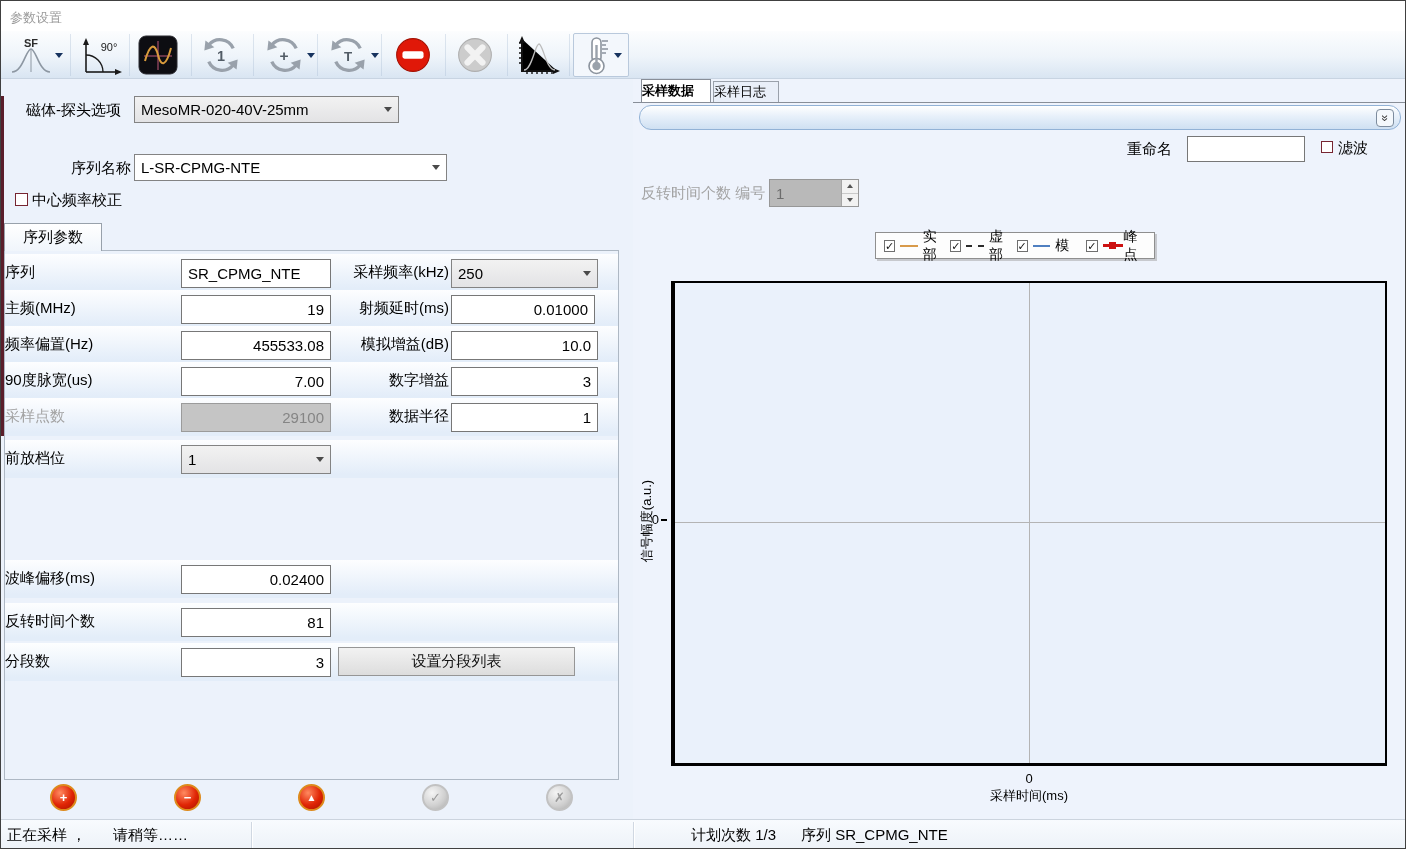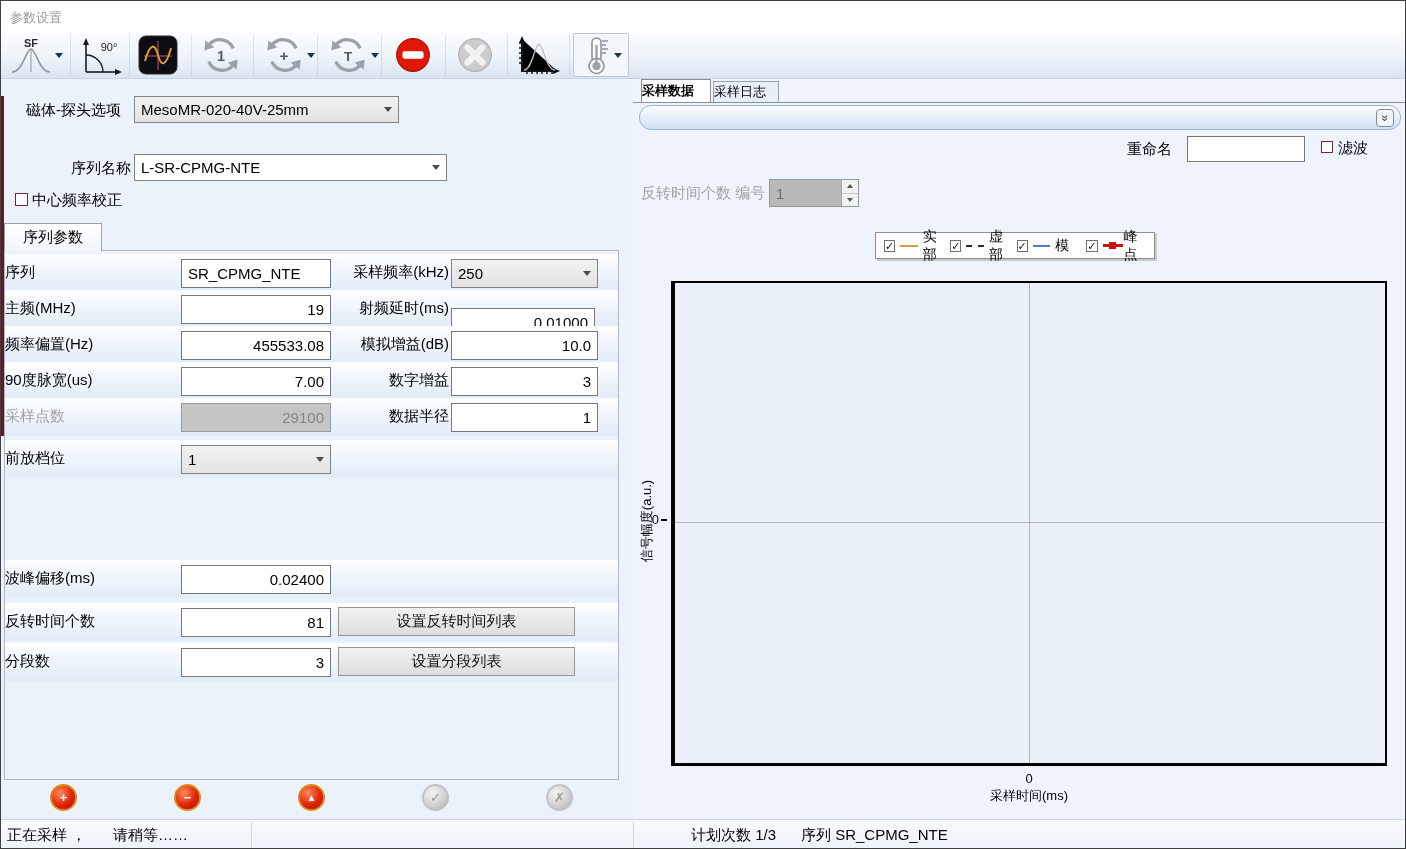--- a/index.html
+++ b/index.html
@@ -237,21 +237,21 @@
       <div class="combo" style="left:446px;top:5px;width:147px;height:29px">
         <span class="cval">250</span>
         <span class="chev"></span>
       </div>
     </div>
 
     <div class="frow" style="top:211px">
       <div class="flabel">主频(MHz)</div>
       <input class="tinput num" style="left: 176px; top: 5px; width: 150px;" value="19">
       <div class="flabel2">射频延时(ms)</div>
-      <input class="tinput num" style="left: 446px; top: 5px; width: 144px; margin-top: 13px;" value="0.01000">
+      <input class="tinput num" style="left: 446px; top: 5px; width: 144px;" value="0.01000">
     </div>
 
     <div class="frow" style="top:247px">
       <div class="flabel">频率偏置(Hz)</div>
       <input class="tinput num" style="left: 176px; top: 5px; width: 150px;" value="455533.08">
       <div class="flabel2">模拟增益(dB)</div>
       <input class="tinput num" style="left: 446px; top: 5px; width: 147px;" value="10.0">
     </div>
 
     <div class="frow" style="top:283px">
@@ -279,23 +279,20 @@
 
 
     <div class="frow" style="top:481px">
       <div class="flabel">波峰偏移(ms)</div>
       <input class="tinput num" style="left: 176px; top: 5px; width: 150px;" value="0.02400">
     </div>
 
     <div class="frow" style="top:524px">
       <div class="flabel">反转时间个数</div>
       <input class="tinput num" style="left: 176px; top: 5px; width: 150px;" value="81">
-      <div class="gbtn">
-        <span>设置反转时间列表</span>
-      </div>
     </div>
 
     <div class="frow" style="top:564px">
       <div class="flabel">分段数</div>
       <input class="tinput num" style="left: 176px; top: 5px; width: 150px;" value="3">
       <div class="gbtn">
         <span>设置分段列表</span>
       </div>
     </div>
 

